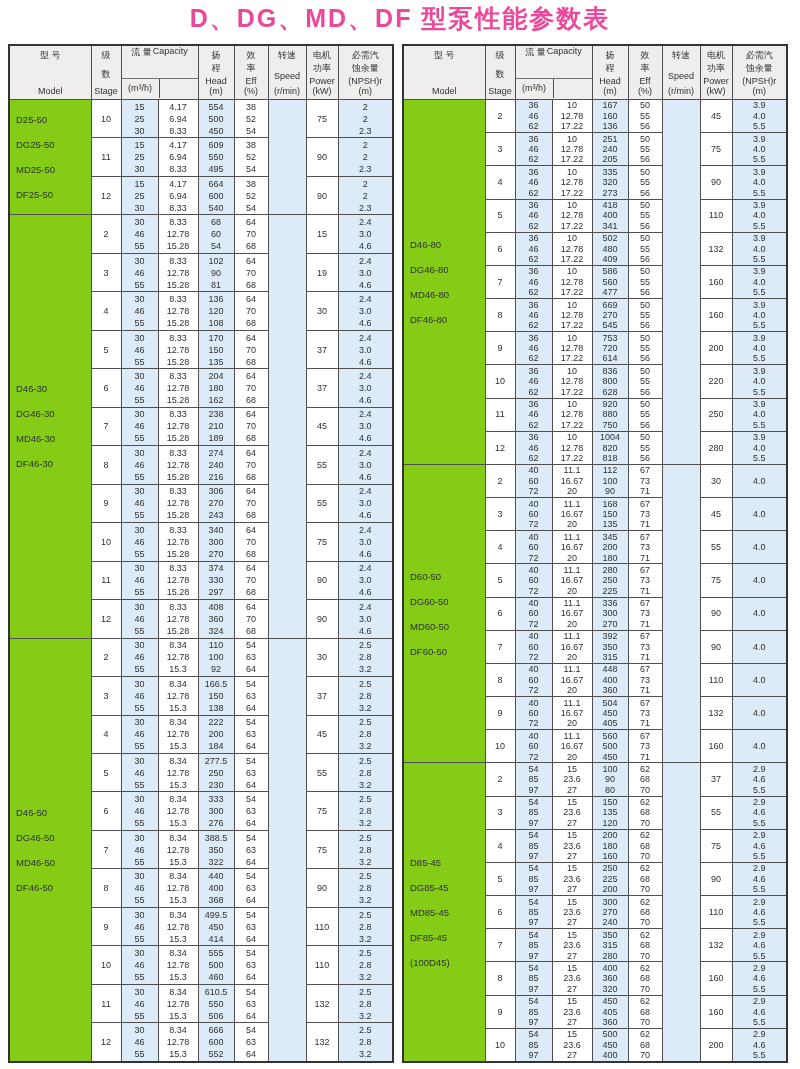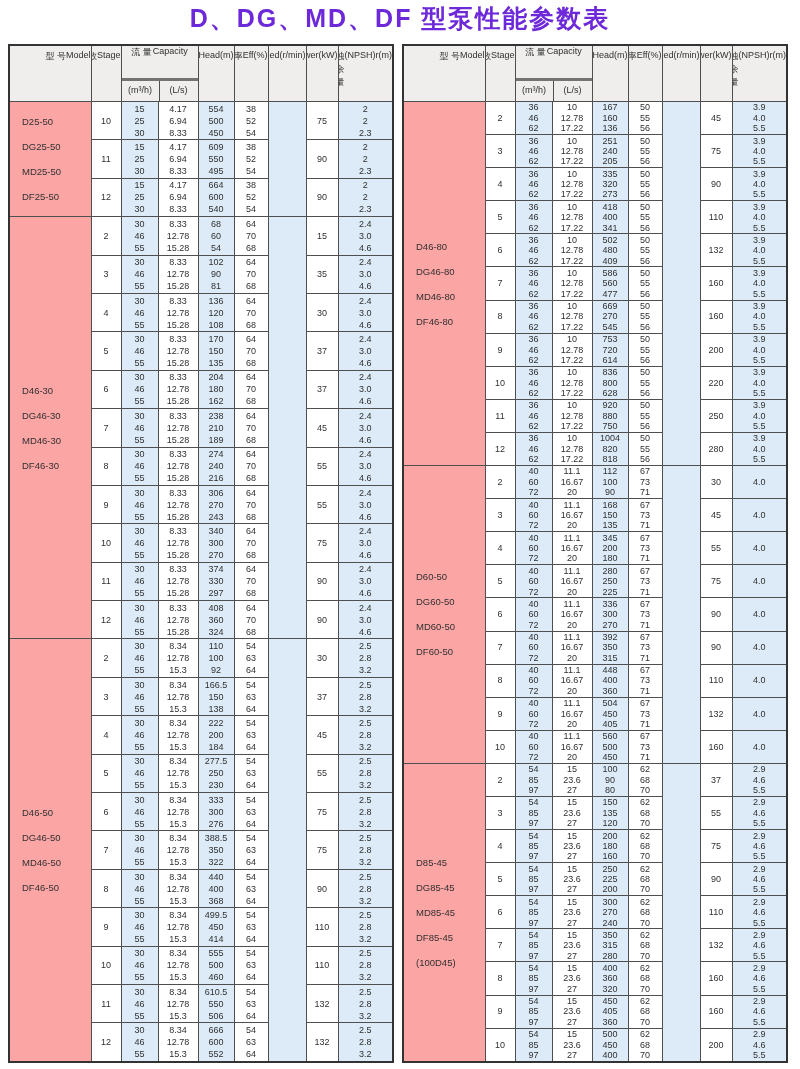--- a/index.html
+++ b/index.html
@@ -1,35 +1,35 @@
 <!DOCTYPE html>
 <html><head>
 <meta charset="utf-8">
 <style>
   html,body{margin:0;padding:0;}
   body{font-family:"Liberation Sans","DejaVu Sans",sans-serif;background:#ffffff;}
   .page{position:relative;width:800px;height:1069px;background:#ffffff;overflow:hidden;}
   .title{position:absolute;top:2px;left:0;right:0;text-align:center;
-         font-size:25px;font-weight:bold;color:#6d28d9;letter-spacing:2px;}
+         font-size:25px;font-weight:bold;color:#ec4899;letter-spacing:2px;}
   .tables{position:absolute;top:44px;left:8px;display:flex;gap:8px;}
   table.ptable{border-collapse:collapse;table-layout:fixed;width:384px;height:1019px;
                background:#fff;border:2px solid #333;}
   .ptable th,.ptable td{border:1px solid #4f4f4f;padding:0;text-align:center;
                vertical-align:middle;font-size:9px;color:#303030;overflow:hidden;}
   .ptable thead tr{height:53px;}
   .ptable th{background:#efeeec;font-weight:normal;}
-  .hwrap{display:flex;justify-content:flex-end;height:47px;padding:3px 0;}
+  .hwrap{display:flex;flex-direction:column;justify-content:space-between;height:47px;padding:3px 0;}
   .cap-th{padding:0;}
   .cap-top{height:32px;display:flex;flex-direction:row;justify-content:center;gap:1px;}
-  .cap-sub{display:flex;border-top:3px solid #737373;height:20px;}
+  .cap-sub{display:flex;border-top:1px solid #737373;height:20px;flex-direction:column;}
   .cap-sub span{display:block;line-height:19px;}
   .cap-sub span:first-child{width:37px;border-right:1px solid #4f4f4f;}
   .cap-sub span:last-child{flex:1;}
   td.c-m3h,td.c-head,td.c-speed,td.c-npsh{background:#dcebf7;}
-  td.c-model{background:#fca5a5;text-align:left;padding-left:12px;}
+  td.c-model{background:#84cc16;text-align:left;padding-left:6px;}
   .models{display:flex;flex-direction:column;justify-content:center;gap:14px;height:100%;}
   .models div{font-size:9.5px;line-height:11px;white-space:nowrap;}
   .tleft tbody td div{line-height:12px;}
   .tright tbody td div{line-height:10.4px;}
   .tleft .models div,.tright .models div{line-height:11px;}
   td.c-speed{font-size:9.5px;padding-left:48px;}
 </style>
 </head>
 <body>
 
@@ -286,21 +286,21 @@
                 <div>102</div>
                 <div>90</div>
                 <div>81</div>
               </td>
               <td class="c-eff">
                 <div>64</div>
                 <div>70</div>
                 <div>68</div>
               </td>
               <td class="c-power">
-                <div>35</div>
+                <div>19</div>
               </td>
               <td class="c-npsh">
                 <div>2.4</div>
                 <div>3.0</div>
                 <div>4.6</div>
               </td>
             </tr>
             <tr>
               <td class="c-stage">
                 <div>4</div>

